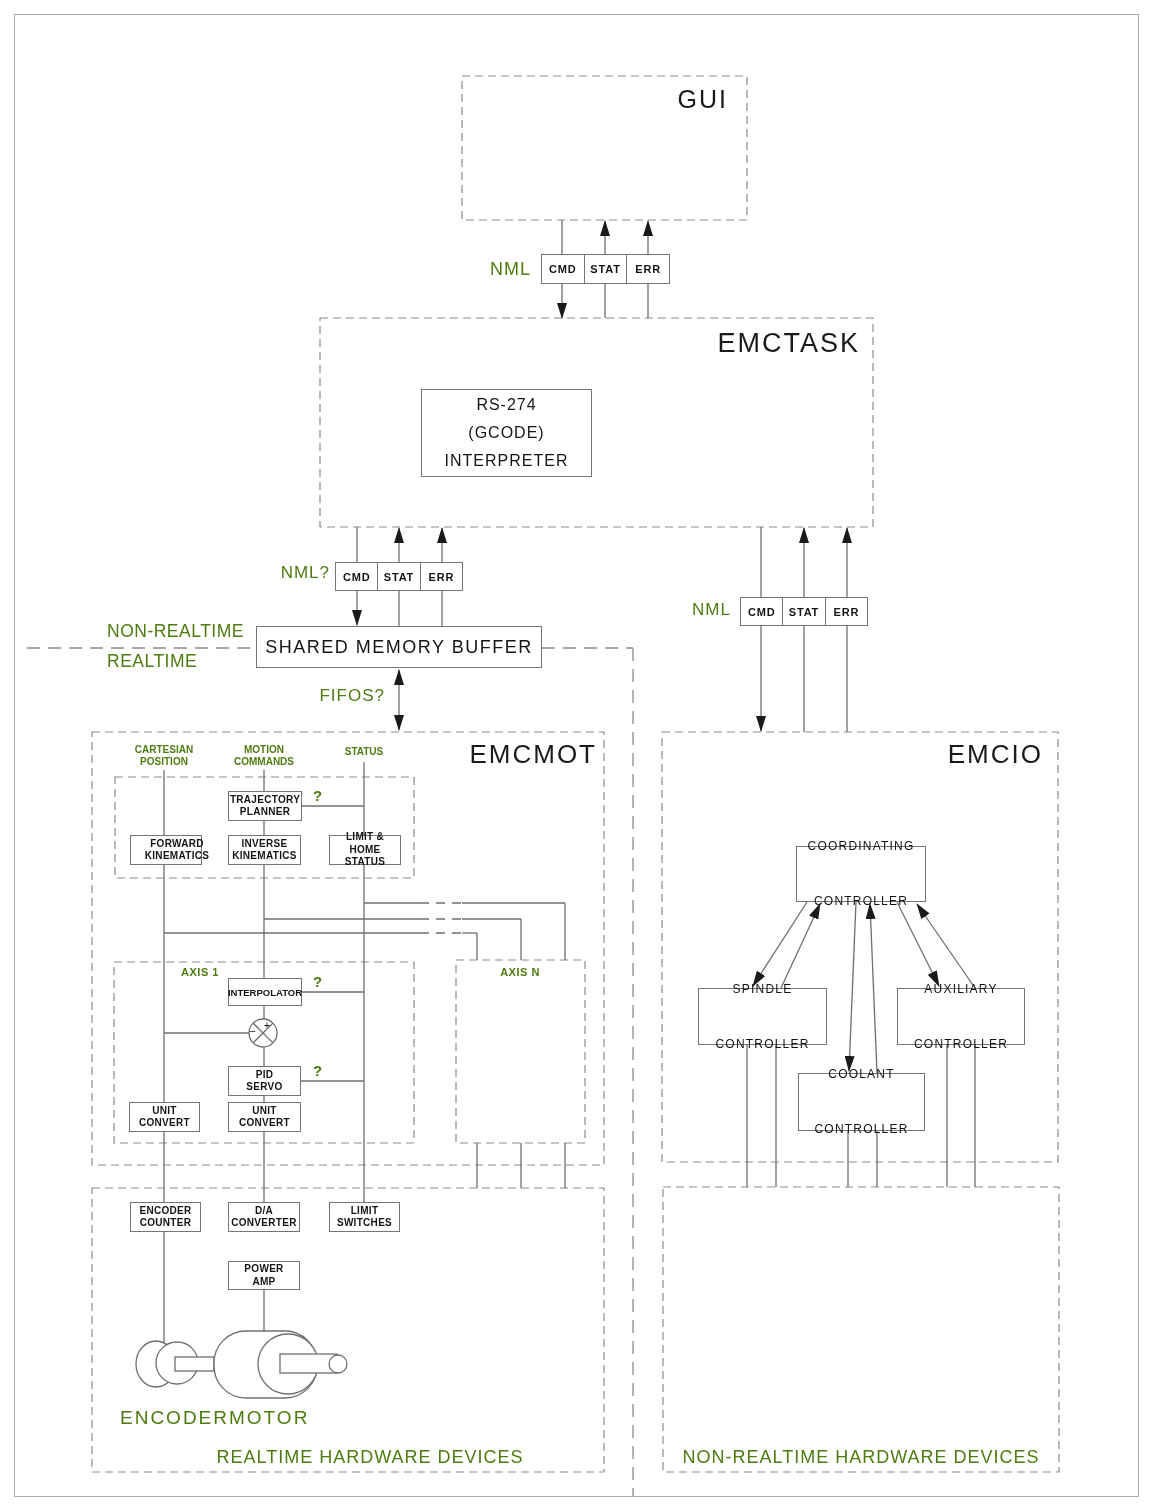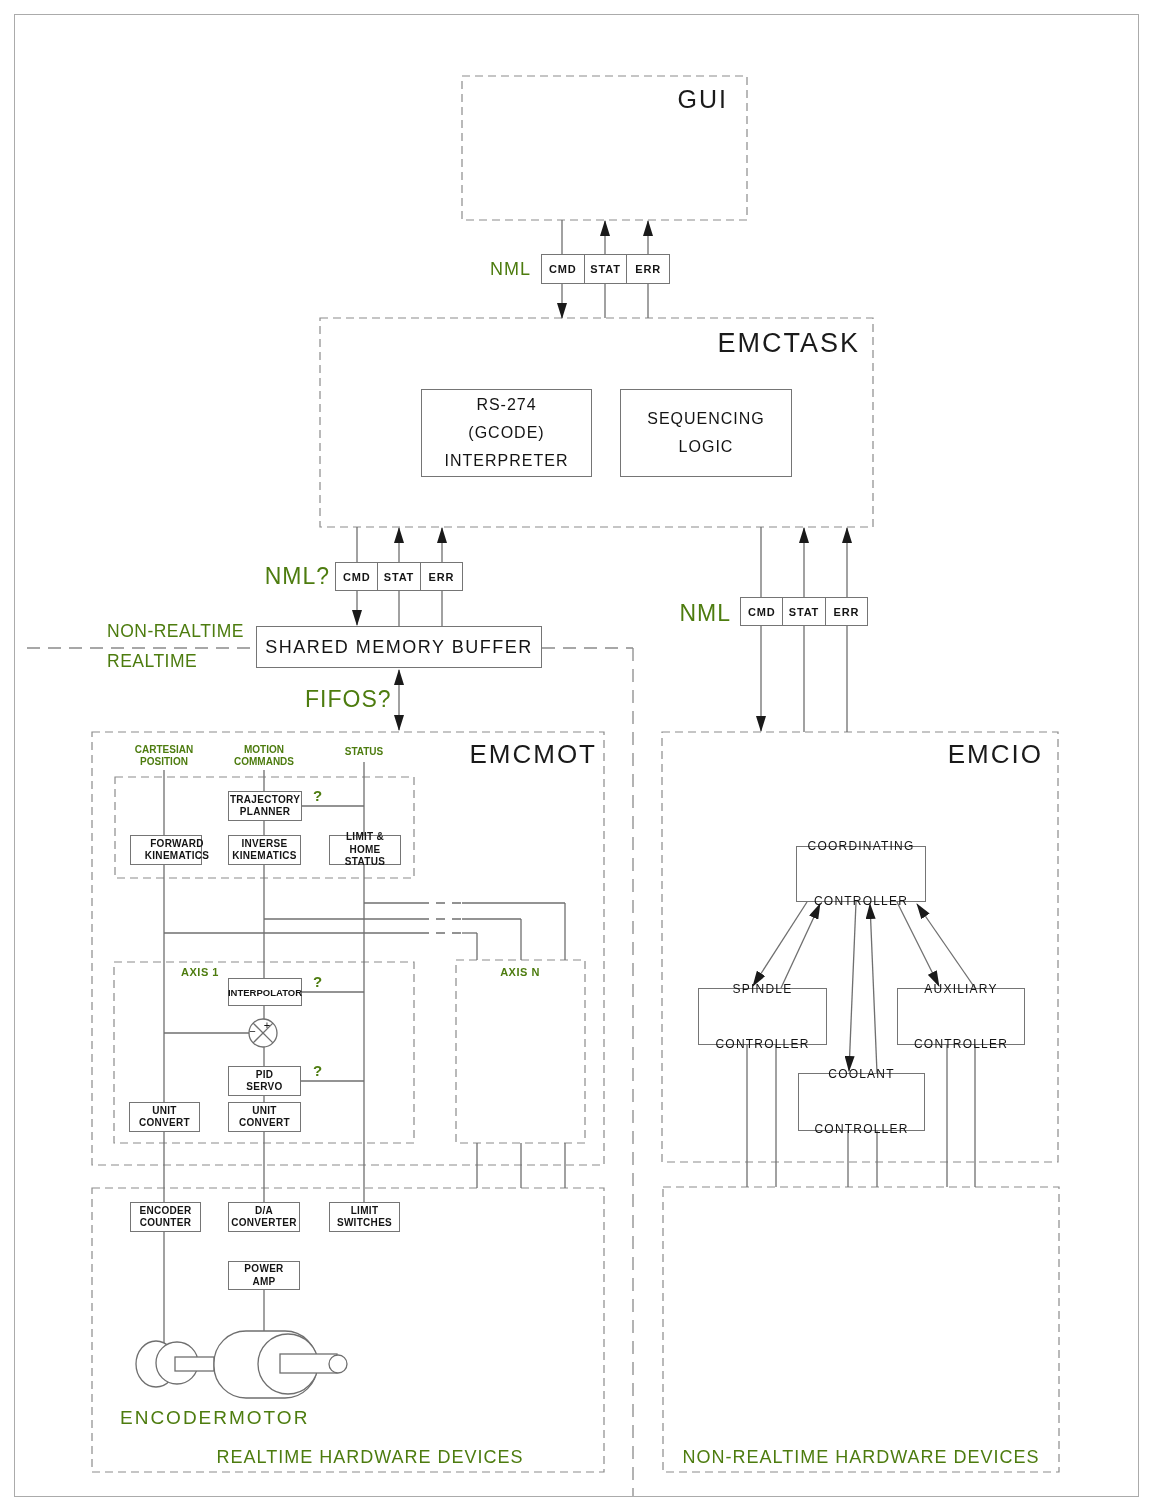--- a/index.html
+++ b/index.html
@@ -18,21 +18,21 @@
   .med    { font-size:16px; letter-spacing:1px; line-height:28px; }
   .ctrl   { font-size:12px; letter-spacing:1.2px; line-height:17px;gap:38px; }
   .smbtxt { font-size:18px; letter-spacing:1.5px; }
   .nmlrow { position:absolute; border:1px solid #757575; background:#fff;
             display:flex; flex-direction:row; box-sizing:border-box; }
   .cell { flex:1; display:flex; align-items:center; justify-content:center;
           font-size:11px; font-weight:bold; letter-spacing:0.8px; }
   .cell + .cell { border-left:1px solid #757575; }
   .lbl { position:absolute; white-space:nowrap; color:#4d7c0f; }
   .title { font-size:26px; letter-spacing:2px; color:#1a1a1a; }
-  .nmllbl { font-size:23px; letter-spacing:1px; }
+  .nmllbl { font-size:17px; letter-spacing:1px; }
   .collbl { font-size:10px; font-weight:bold; line-height:12px; text-align:center; }
   .axislbl { font-size:11px; font-weight:bold; letter-spacing:0.5px; text-align:center; }
   .qmark { font-size:15px; font-weight:bold; }
   .caption { font-size:18px; letter-spacing:1px; text-align:center; }
   .bigword { font-size:19px; letter-spacing:2px; }
 </style>
 </head>
 <body>
 
 <div class="canvas">
@@ -168,24 +168,20 @@
     <div class="cell">CMD</div>
     <div class="cell">STAT</div>
     <div class="cell">ERR</div>
   </div>
 
   <div class="bx med" style="left:421px; top:389px; width:171px; height:88px;">
     <div>RS-274</div>
     <div>(GCODE)</div>
     <div>INTERPRETER</div>
   </div>
-  <div class="bx med" style="left:620px; top:389px; width:172px; height:88px;">
-    <div>SEQUENCING</div>
-    <div>LOGIC</div>
-  </div>
 
   <div class="lbl nmllbl" style="left:250px; top:563px; width:80px; text-align:right;">NML?</div>
   <div class="nmlrow" style="left:335px; top:562px; width:128px; height:29px;">
     <div class="cell">CMD</div>
     <div class="cell">STAT</div>
     <div class="cell">ERR</div>
   </div>
 
   <div class="lbl nmllbl" style="left:651px; top:600px; width:80px; text-align:right;">NML</div>
   <div class="nmlrow" style="left:740px; top:597px; width:128px; height:29px;">

